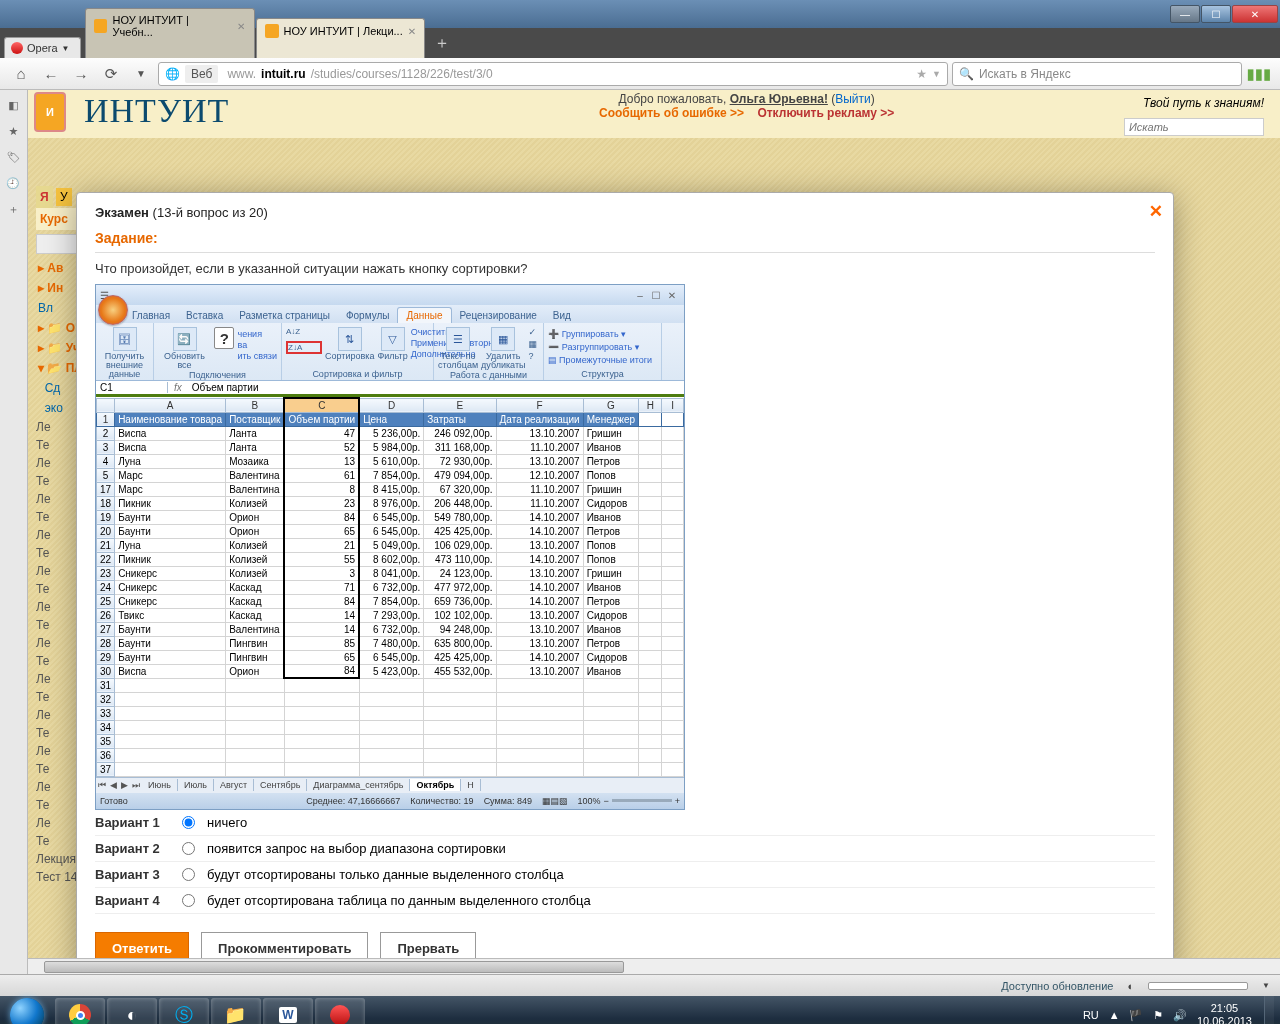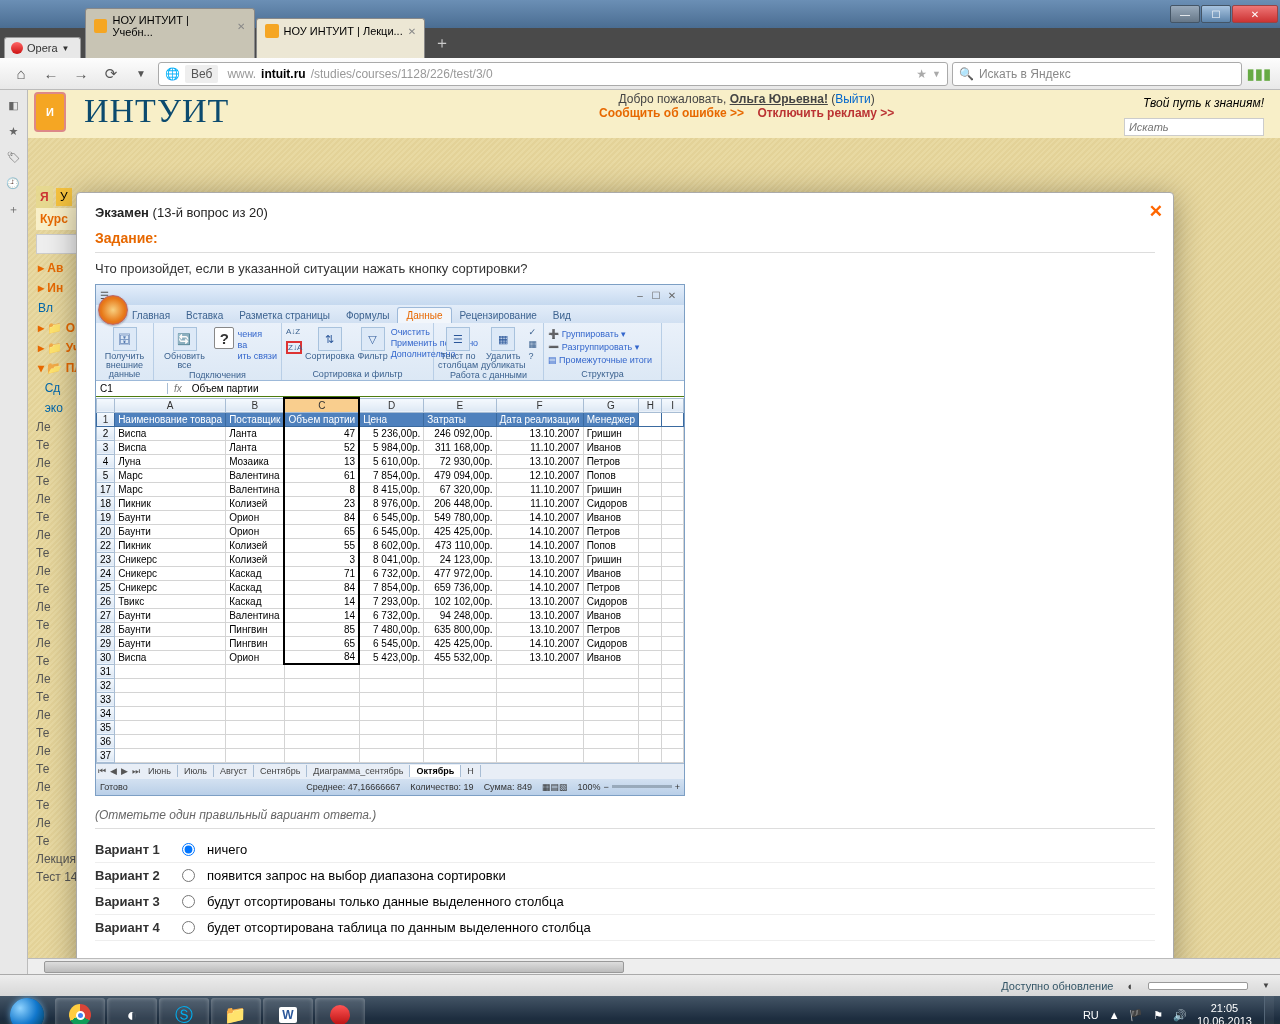--- a/index.html
+++ b/index.html
@@ -78,21 +78,21 @@
   .rgroup-lab { text-align:center; color:#3c628f; font-size:9px; padding-bottom:1px;}
   .rgroup-icons { display:flex; gap:3px; align-items:flex-start; padding-top:2px;}
   .ricon { display:flex; flex-direction:column; align-items:center; gap:1px; color:#3c628f; text-align:center; line-height:9px;}
   .ricon .glyph { width:20px; height:20px; background:#dde9f7; border:1px solid #a8c2dd; display:flex; align-items:center; justify-content:center; font-size:11px; color:#2a5699;}
   .ricon.big .glyph { width:24px; height:24px; }
   .sort-hl { border:2px solid #d33 !important; }
   .qbox { width:22px; height:22px; border:1px solid #888; background:#fff; display:flex; align-items:center; justify-content:center; font-size:15px; font-weight:bold; color:#333; border-radius:2px;}
   .small-stack { display:flex; flex-direction:column; gap:1px; font-size:9px; color:#36c; }
   .small-stack span { white-space:nowrap;}
   
-  .formula-bar { display:flex; height:16px; border-bottom:1px solid #4d7c0f; background:#fff; align-items:center;}
+  .formula-bar { display:flex; height:16px; border-bottom:3px solid #4d7c0f; background:#fff; align-items:center;}
   .name-box { width:72px; border-right:1px solid #a8bdd4; padding-left:4px;}
   .fx { padding:0 6px; color:#777; font-style:italic;}
   .fv { flex:1; padding-left:4px;}
   
   .xl-grid { display:table; width:100%; font-size:10px; border-collapse:collapse; }
   .xl-grid .hdr-row td { background:linear-gradient(#f6fafe,#dde8f4); text-align:center; border:1px solid #a8bdd4; height:14px; color:#333;}
   .xl-grid .hdr-row td.sel { background:#f9ce8e; }
   .xl-grid td { border:1px solid #d4d4d4; height:14px; padding:0 3px; white-space:nowrap;}
   .xl-grid td.rh { background:linear-gradient(#f6fafe,#dde8f4); text-align:center; width:16px; border-color:#a8bdd4;}
   .xl-grid tr.thead td { background:#4f81bd; color:#fff; border-color:#3a6aa0; }
@@ -305,21 +305,21 @@
               <span>ва</span>
               <span>ить связи</span>
             </div>
           </div>
           <div class="rgroup-lab">Подключения</div>
         </div>
         <div class="rgroup" style="width:152px;">
           <div class="rgroup-icons">
             <div style="display:flex;flex-direction:column;gap:1px;">
               <span class="glyph" style="width:16px;height:13px;font-size:8px;">A↓Z</span>
-              <span class="glyph sort-hl" style="width:16px;height:13px;font-size:8px;">Z↓A</span>
+              <span class="glyph sort-hl" style="width:36px;height:13px;font-size:8px;">Z↓A</span>
             </div>
             <div class="ricon big">
                 <span class="glyph">⇅</span>
                 <span>Сортировка</span>
               </div>
             <div class="ricon big">
                 <span class="glyph">▽</span>
                 <span>Фильтр</span>
               </div>
             <div class="small-stack">
@@ -496,20 +496,32 @@
               <td>Орион</td>
               <td class="num col-sel-l col-sel-r ">65</td>
               <td class="num">6 545,00р.</td>
               <td class="num">425 425,00р.</td>
               <td class="num">14.10.2007</td>
               <td>Петров</td>
               <td></td>
               <td></td>
             </tr>
             <tr>
+              <td class="rh">21</td>
+              <td>Луна</td>
+              <td>Колизей</td>
+              <td class="num col-sel-l col-sel-r ">21</td>
+              <td class="num">5 049,00р.</td>
+              <td class="num">106 029,00р.</td>
+              <td class="num">13.10.2007</td>
+              <td>Попов</td>
+              <td></td>
+              <td></td>
+            </tr>
+            <tr>
               <td class="rh">22</td>
               <td>Пикник</td>
               <td>Колизей</td>
               <td class="num col-sel-l col-sel-r ">55</td>
               <td class="num">8 602,00р.</td>
               <td class="num">473 110,00р.</td>
               <td class="num">14.10.2007</td>
               <td>Попов</td>
               <td></td>
               <td></td>
@@ -715,21 +727,20 @@
           <span class="zoom-ctl">
               <span>100%</span> 
               <span>−</span>
               <span class="zoom-track"></span>
               <span>+</span>
             </span>
         </div>
       </div>
     </div>
 
-    <div class="hint">(Отметьте один правильный вариант ответа.)</div>
     <div id="opts">
         <div class="opt-row">
           <span class="lab">Вариант 1</span>
           <input type="radio" name="ans" checked="" style="">
           <span>ничего</span>
         </div>
         <div class="opt-row">
           <span class="lab">Вариант 2</span>
           <input type="radio" name="ans" style="">
           <span>появится запрос на выбор диапазона сортировки</span>

